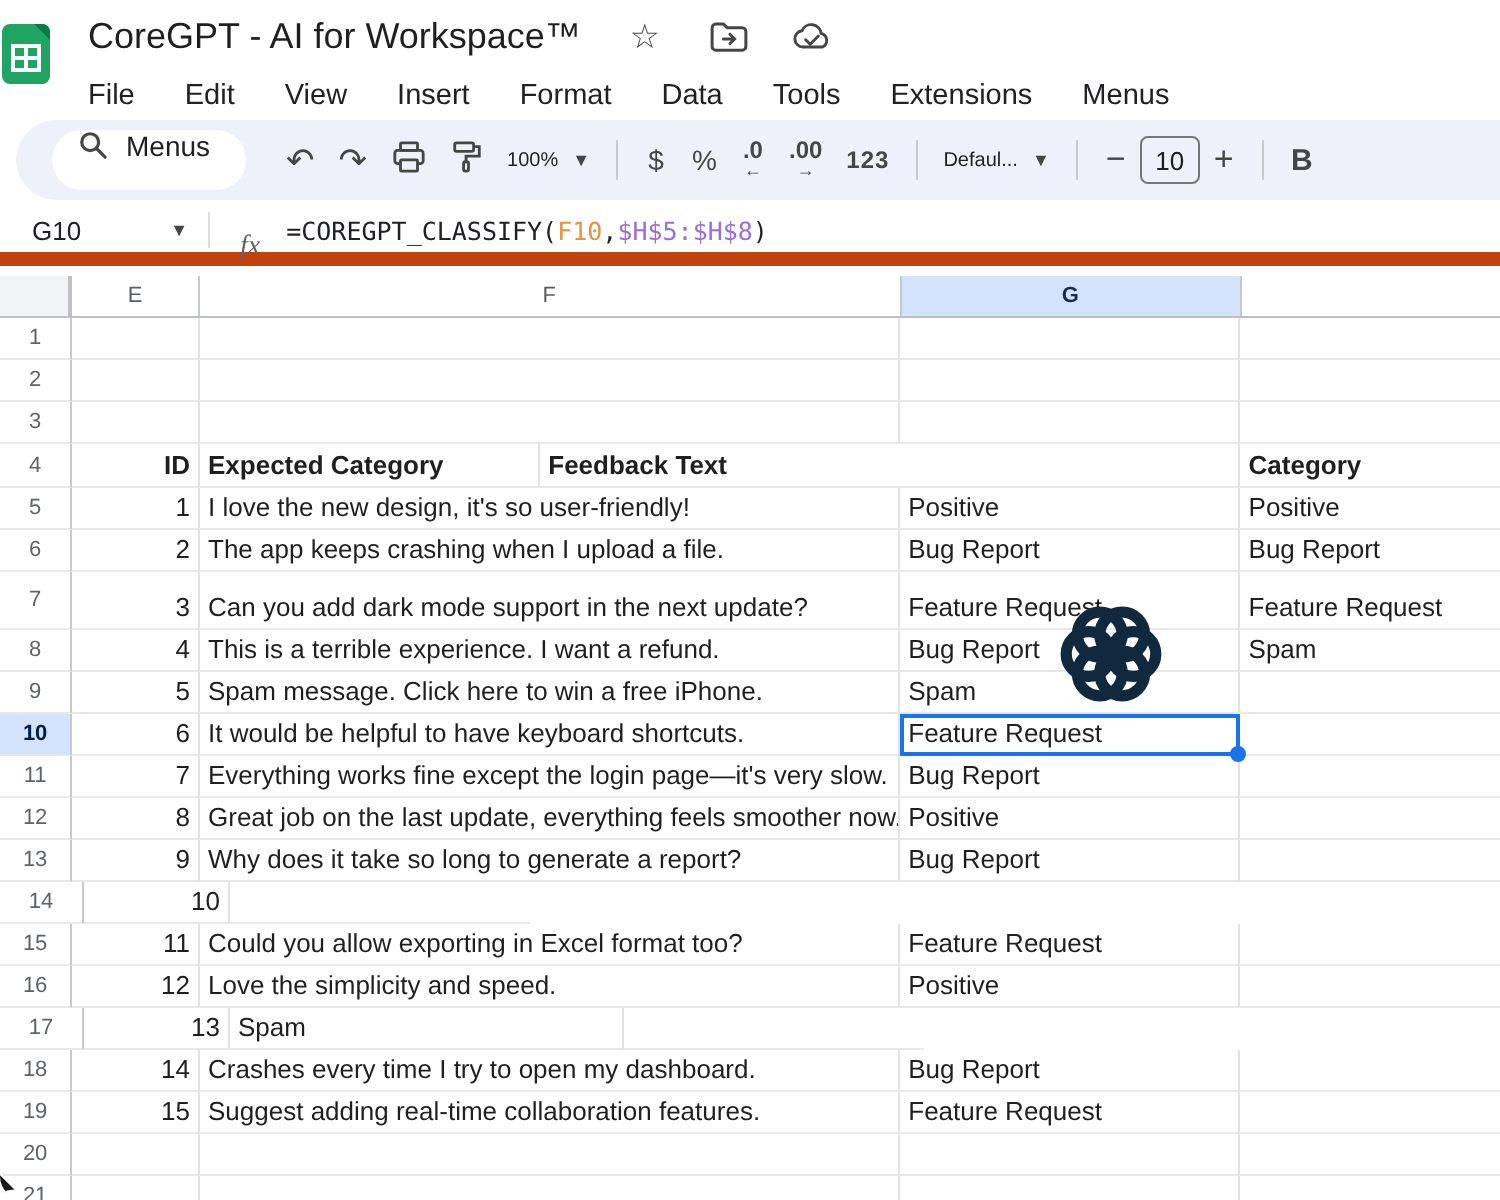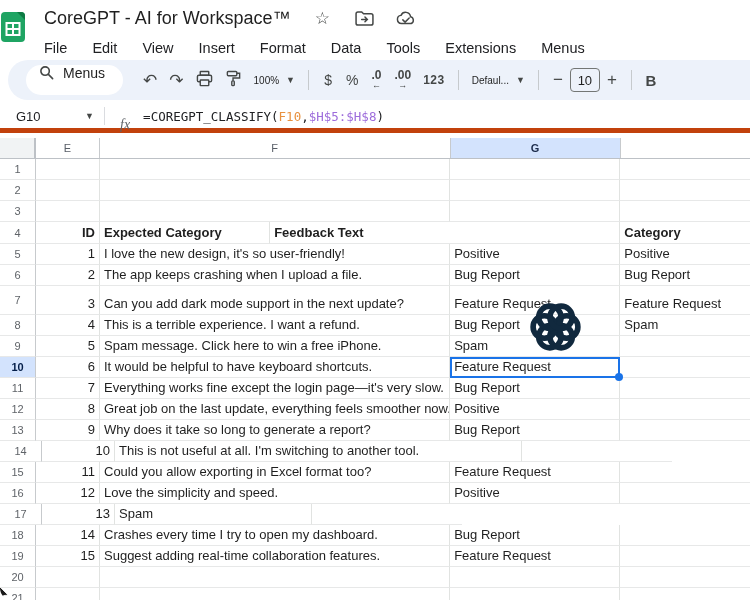--- a/index.html
+++ b/index.html
@@ -28,21 +28,21 @@
   .dd-arrow{font-size:9px;color:#444746;margin-left:4px;}
   .sep{width:1px;height:20px;background:#c6cacd;margin:0 7px;flex:0 0 auto;}
   .dec-ic{display:flex;flex-direction:column;align-items:center;line-height:10px;font-size:12px;font-weight:700;color:#444746;}
   .dec-ic .arr{font-size:9px;font-weight:400;}
   .fmt-123{font-size:12px;font-weight:700;letter-spacing:0.5px;color:#444746;}
   .fontsize-box{width:28px;height:22px;border:1px solid #747775;border-radius:4px;display:flex;align-items:center;
     justify-content:center;font-size:13px;color:#1f1f1f;background:transparent;}
   .bold-b{font-size:15px;font-weight:700;color:#444746;}
 
   
-  .formula-bar{position:absolute;top:104px;left:0;right:0;height:29px;background:#fff;border-bottom:5px solid #c2410c;
+  .formula-bar{position:absolute;top:104px;left:0;right:0;height:29px;background:#fff;border-bottom:7px solid #c2410c;
     display:flex;align-items:center;box-sizing:border-box;}
   .name-box{width:104px;padding-left:16px;padding-right:10px;display:flex;align-items:center;justify-content:space-between;
     font-size:13px;color:#202124;box-sizing:border-box;background:none;border:none;height:100%;}
   .fb-sep{width:1px;height:18px;background:#dadce0;}
   .fx{font-family:"Liberation Serif","DejaVu Serif",serif;font-style:italic;font-size:14px;color:#5f6368;margin:17px 13px 0 15px;}
   .formula-text{font-family:"DejaVu Sans Mono","Liberation Mono",monospace;font-size:12.5px;color:#202124;letter-spacing:0;white-space:nowrap;}
   .seg-default{color:#202124;}
   .seg-orange{color:#e8913f;}
   .seg-purple{color:#9d6cdb;}
 
@@ -315,21 +315,20 @@
         <div class="grid-row" style="height: 21px;">
           <div class="cell gutter">13</div>
           <div class="cell col-e num">9</div>
           <div class="cell col-f">Why does it take so long to generate a report?</div>
           <div class="cell col-g">Bug Report</div>
           <div class="cell col-h"></div>
         </div>
         <div class="grid-row" style="height: 21px;">
           <div class="cell gutter">14</div>
           <div class="cell col-e num">10</div>
-          <div class="cell col-f">This is not useful at all. I'm switching to another tool.</div>
           <div class="cell col-h"></div>
         </div>
         <div class="grid-row" style="height: 21px;">
           <div class="cell gutter">15</div>
           <div class="cell col-e num">11</div>
           <div class="cell col-f">Could you allow exporting in Excel format too?</div>
           <div class="cell col-g">Feature Request</div>
           <div class="cell col-h"></div>
         </div>
         <div class="grid-row" style="height: 21px;">

